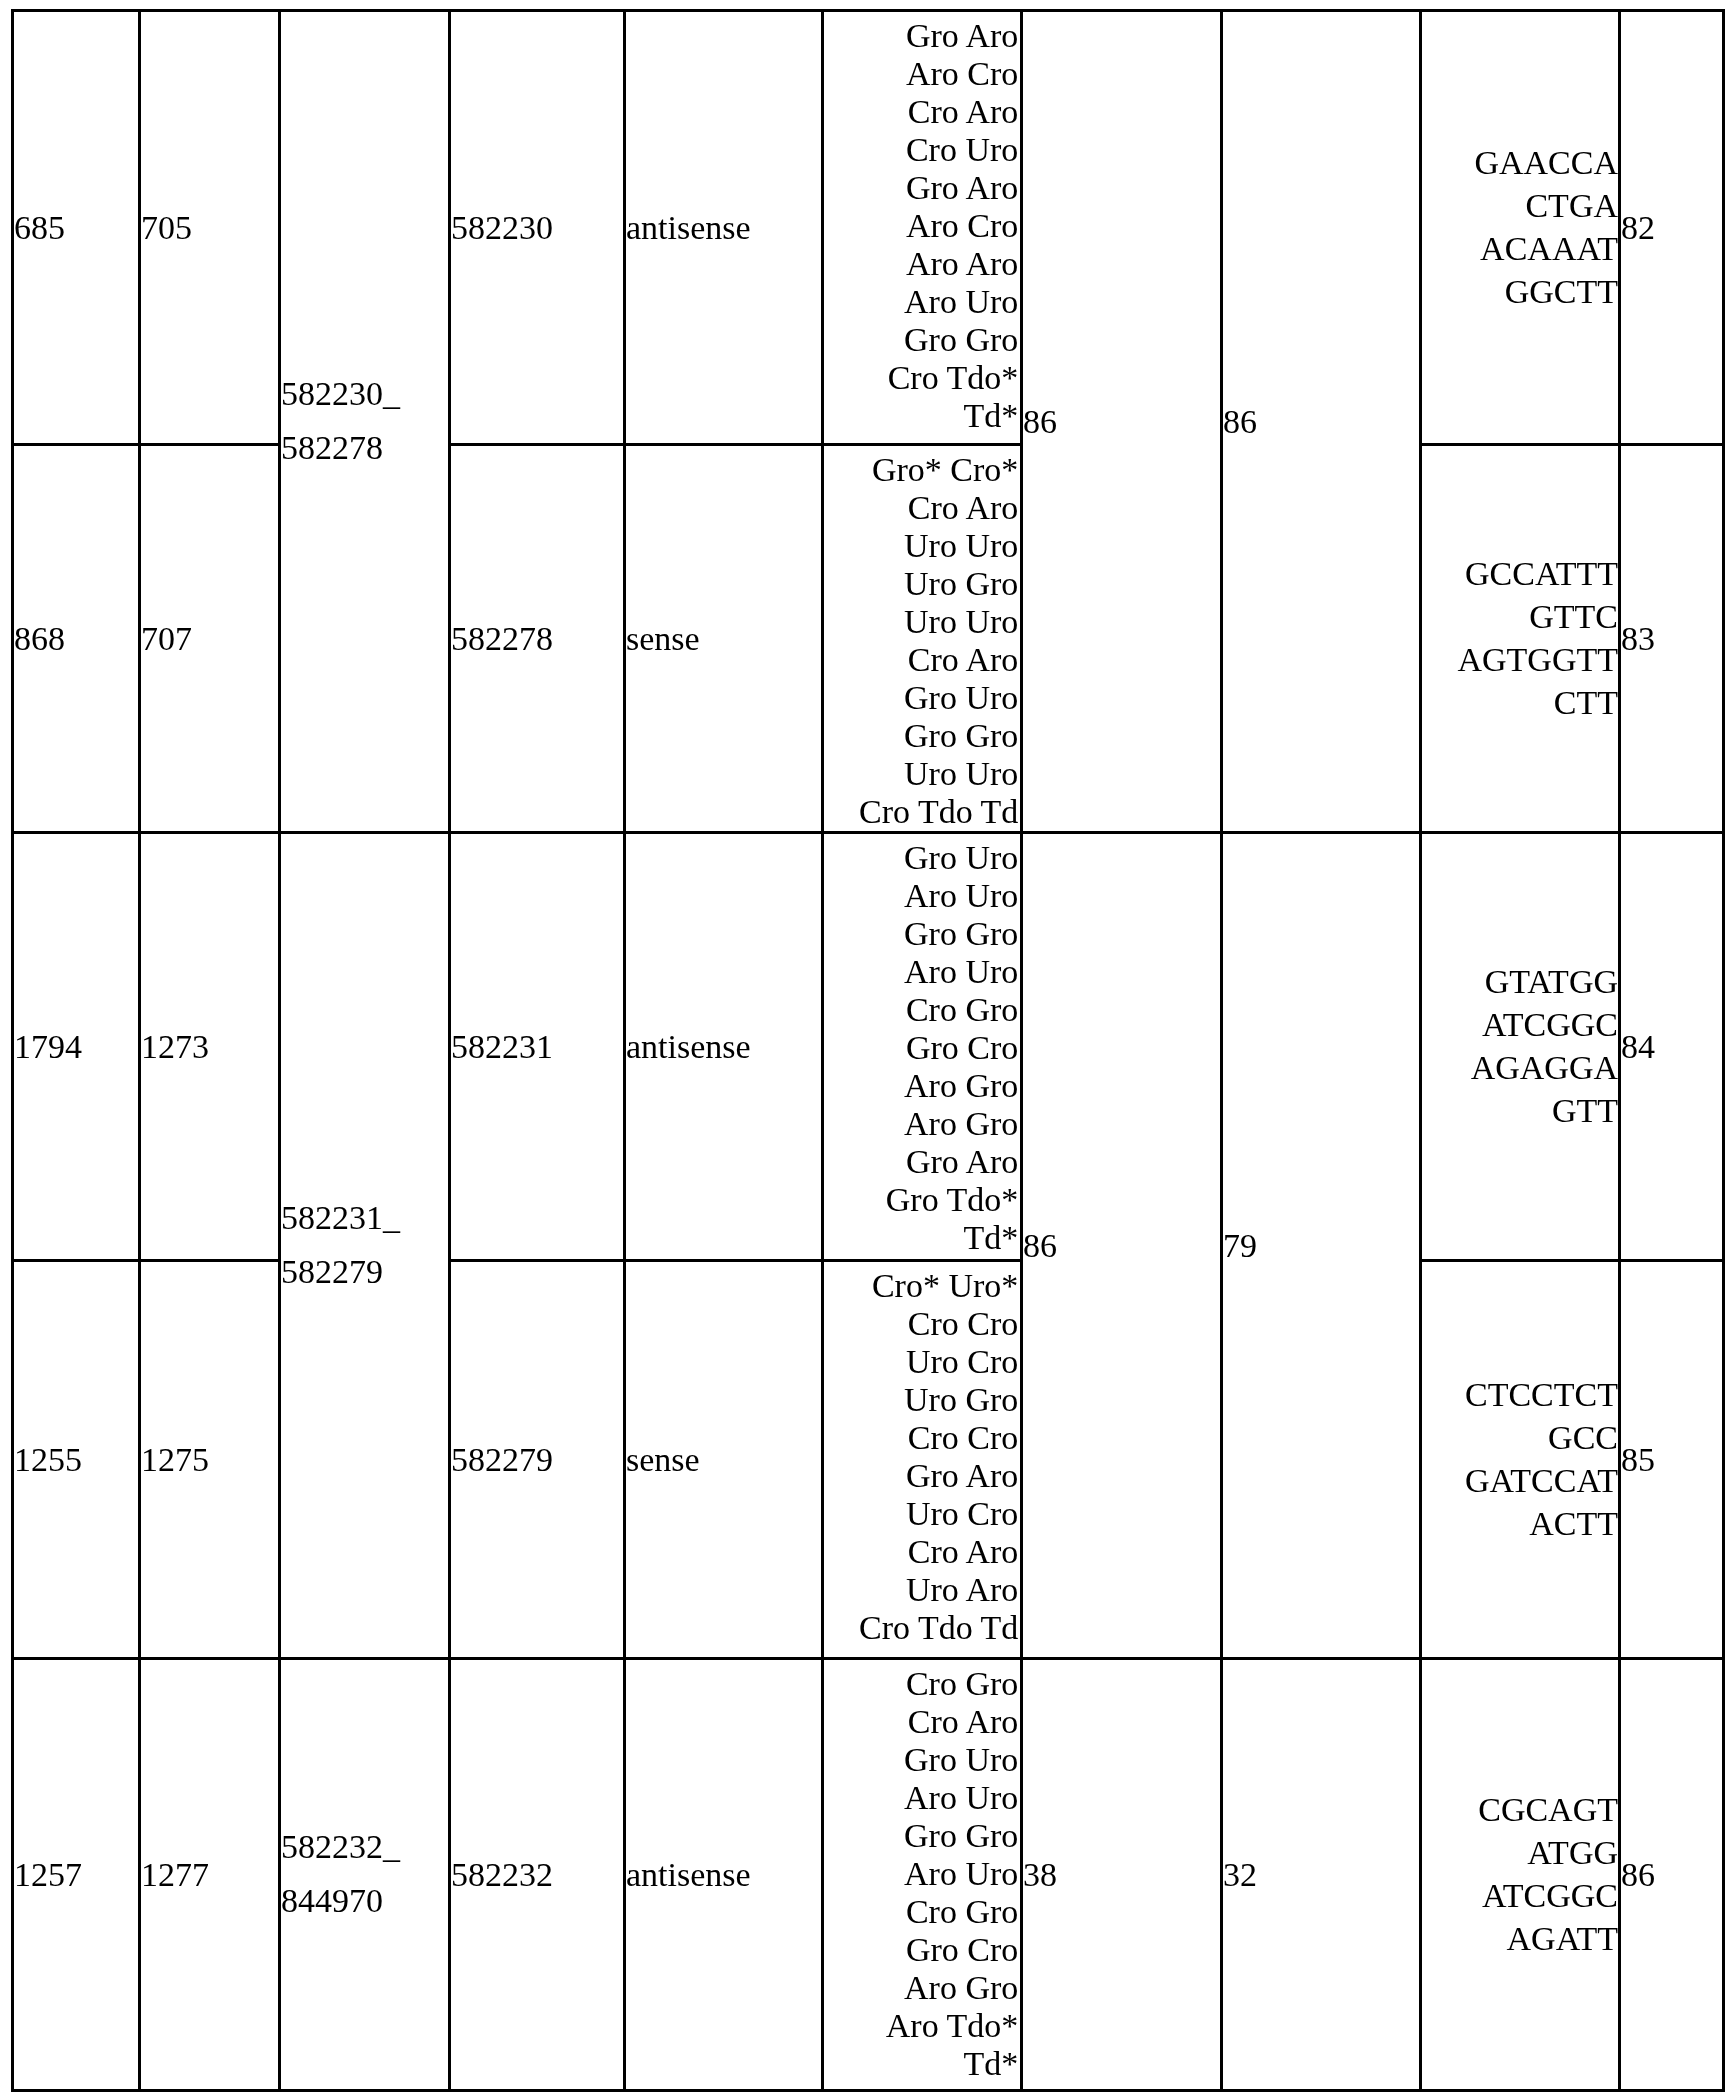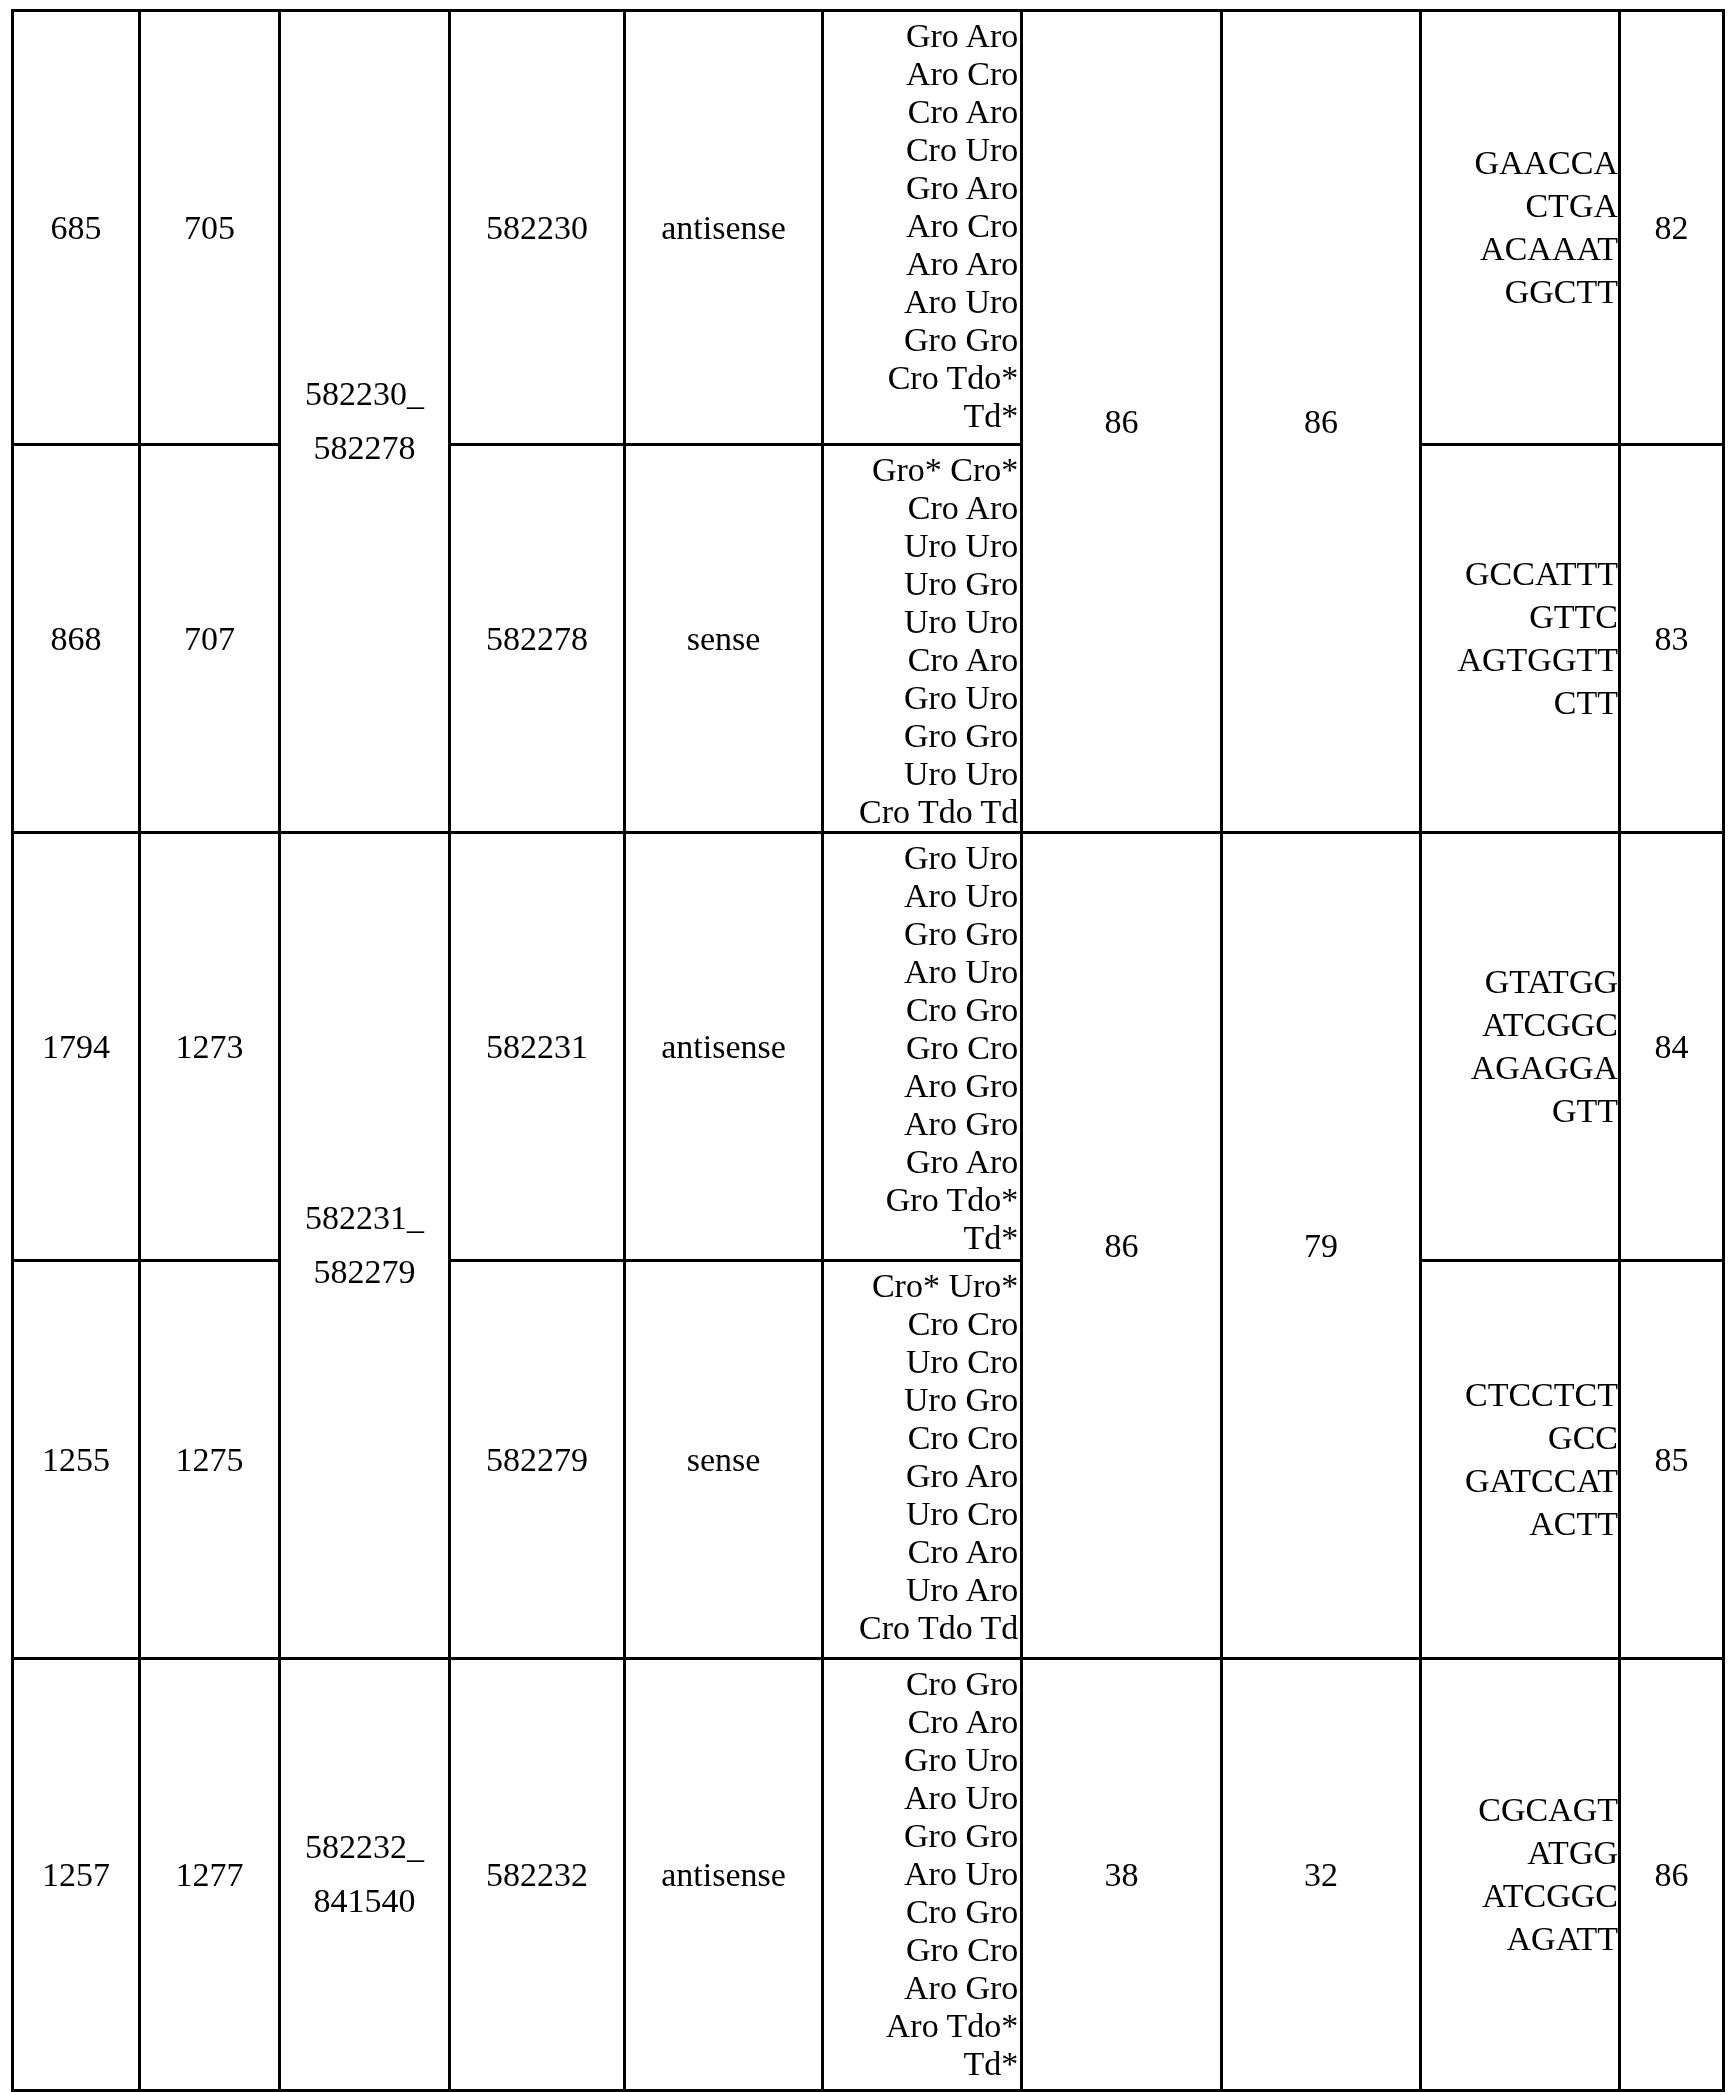--- a/index.html
+++ b/index.html
@@ -18,21 +18,20 @@
     position: absolute;
     left: 11px;
     top: 8.6px;
     width: 1710px;
     border-collapse: collapse;
     table-layout: fixed;
   }
   table.seq-table td {
     border: 3.4px solid #000;
     padding: 0;
-    text-align: center;
     vertical-align: middle;
     font-size: 34px;
     line-height: 43px;
     white-space: pre-line;
     overflow: hidden;
   }
   table.seq-table td.chem {
     text-align: right;
     vertical-align: top;
     padding: 5.1px 1.7px 0 12px;
@@ -155,21 +154,21 @@
       <td class="seqcell">CTCCTCT
 GCC
 GATCCAT
 ACTT</td>
       <td>85</td>
     </tr>
     <tr style="height:432px;">
       <td>1257</td>
       <td>1277</td>
       <td class="duplex">582232_
-841540</td>
+844970</td>
       <td>582232</td>
       <td>antisense</td>
       <td class="chem">Cro Gro
 Cro Aro
 Gro Uro
 Aro Uro
 Gro Gro
 Aro Uro
 Cro Gro
 Gro Cro

